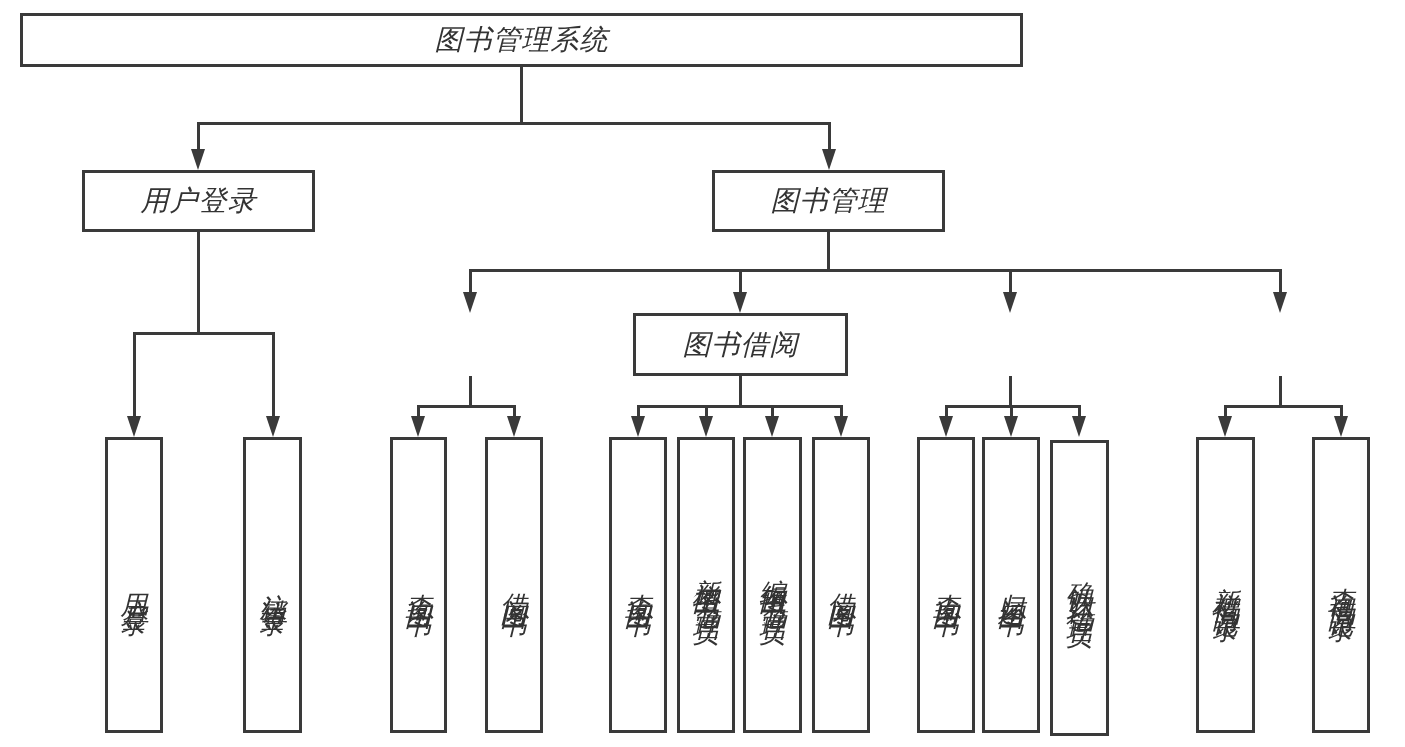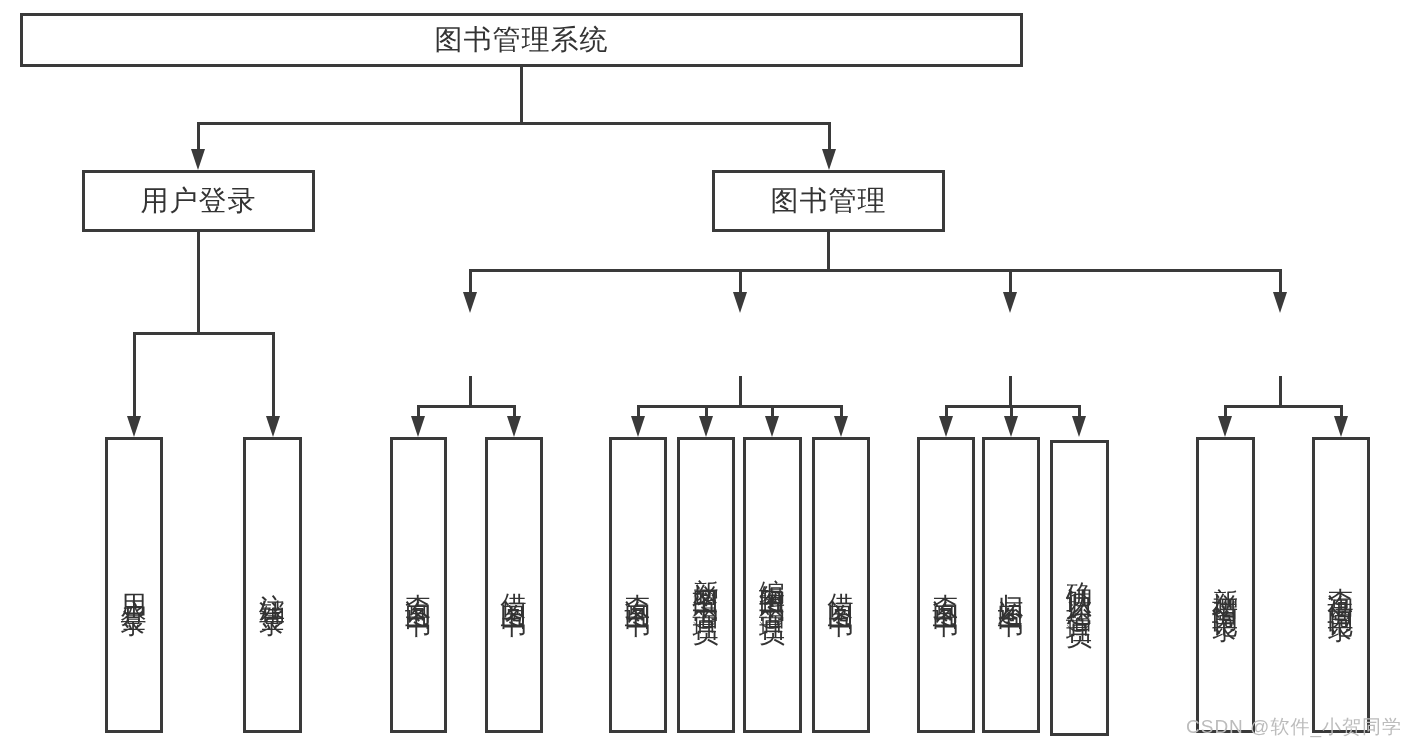--- a/index.html
+++ b/index.html
@@ -23,20 +23,21 @@
   .node {
     position: absolute;
     box-sizing: border-box;
     border: 3px solid var(--line);
     background: #ffffff;
     display: flex;
     align-items: center;
     justify-content: center;
     color: var(--text);
     z-index: 2;
+    font-style: italic;
   }
   .node-label {
     font-size: 28px;
     letter-spacing: 1px;
     white-space: nowrap;
   }
   .vert .node-label {
     writing-mode: vertical-rl;
     text-orientation: upright;
     font-size: 26px;
@@ -64,21 +65,20 @@
     letter-spacing: 1px;
     color: var(--wm);
     z-index: 6;
     white-space: nowrap;
   }
 </style>
 </head>
 <body>
 
 <div class="stage">
-  <span class="watermark" style="left: 1186px; top: 714px;">CSDN @软件_小贺同学</span>
 <div class="cline" style="left: 519.5px; top: 67px; width: 3px; height: 58px;"></div>
     <div class="cline" style="left: 196.5px; top: 122px; width: 634px; height: 3px;"></div>
     <div class="cline" style="left: 196.5px; top: 122px; width: 3px; height: 29px;"></div>
     <div class="arrowhead" style="left: 191px; top: 149px;"></div>
     <div class="cline" style="left: 827.5px; top: 122px; width: 3px; height: 29px;"></div>
     <div class="arrowhead" style="left: 822px; top: 149px;"></div>
     <div class="cline" style="left: 826.5px; top: 232px; width: 3px; height: 40px;"></div>
     <div class="cline" style="left: 468.5px; top: 269px; width: 813px; height: 3px;"></div>
     <div class="cline" style="left: 468.5px; top: 269px; width: 3px; height: 25px;"></div>
     <div class="arrowhead" style="left: 463px; top: 292px;"></div>
@@ -126,20 +126,23 @@
     <div class="arrowhead" style="left: 1334px; top: 416px;"></div>
     <div class="node" style="left: 20px; top: 13px; width: 1003px; height: 54px;">
       <span class="node-label">图书管理系统</span>
     </div>
     <div class="node" style="left: 82px; top: 170px; width: 233px; height: 62px;">
       <span class="node-label">用户登录</span>
     </div>
     <div class="node" style="left: 712px; top: 170px; width: 233px; height: 62px;">
       <span class="node-label">图书管理</span>
     </div>
+    <div class="node" style="left: 633px; top: 313px; width: 215px; height: 63px;">
+      <span class="node-label">图书借阅</span>
+    </div>
     <div class="node vert" style="left: 105px; top: 437px; width: 58px; height: 296px;">
       <span class="node-label">用户登录</span>
     </div>
     <div class="node vert" style="left: 243px; top: 437px; width: 59px; height: 296px;">
       <span class="node-label">注销登录</span>
     </div>
     <div class="node vert" style="left: 390px; top: 437px; width: 57px; height: 296px;">
       <span class="node-label">查询图书</span>
     </div>
     <div class="node vert" style="left: 485px; top: 437px; width: 58px; height: 296px;">

